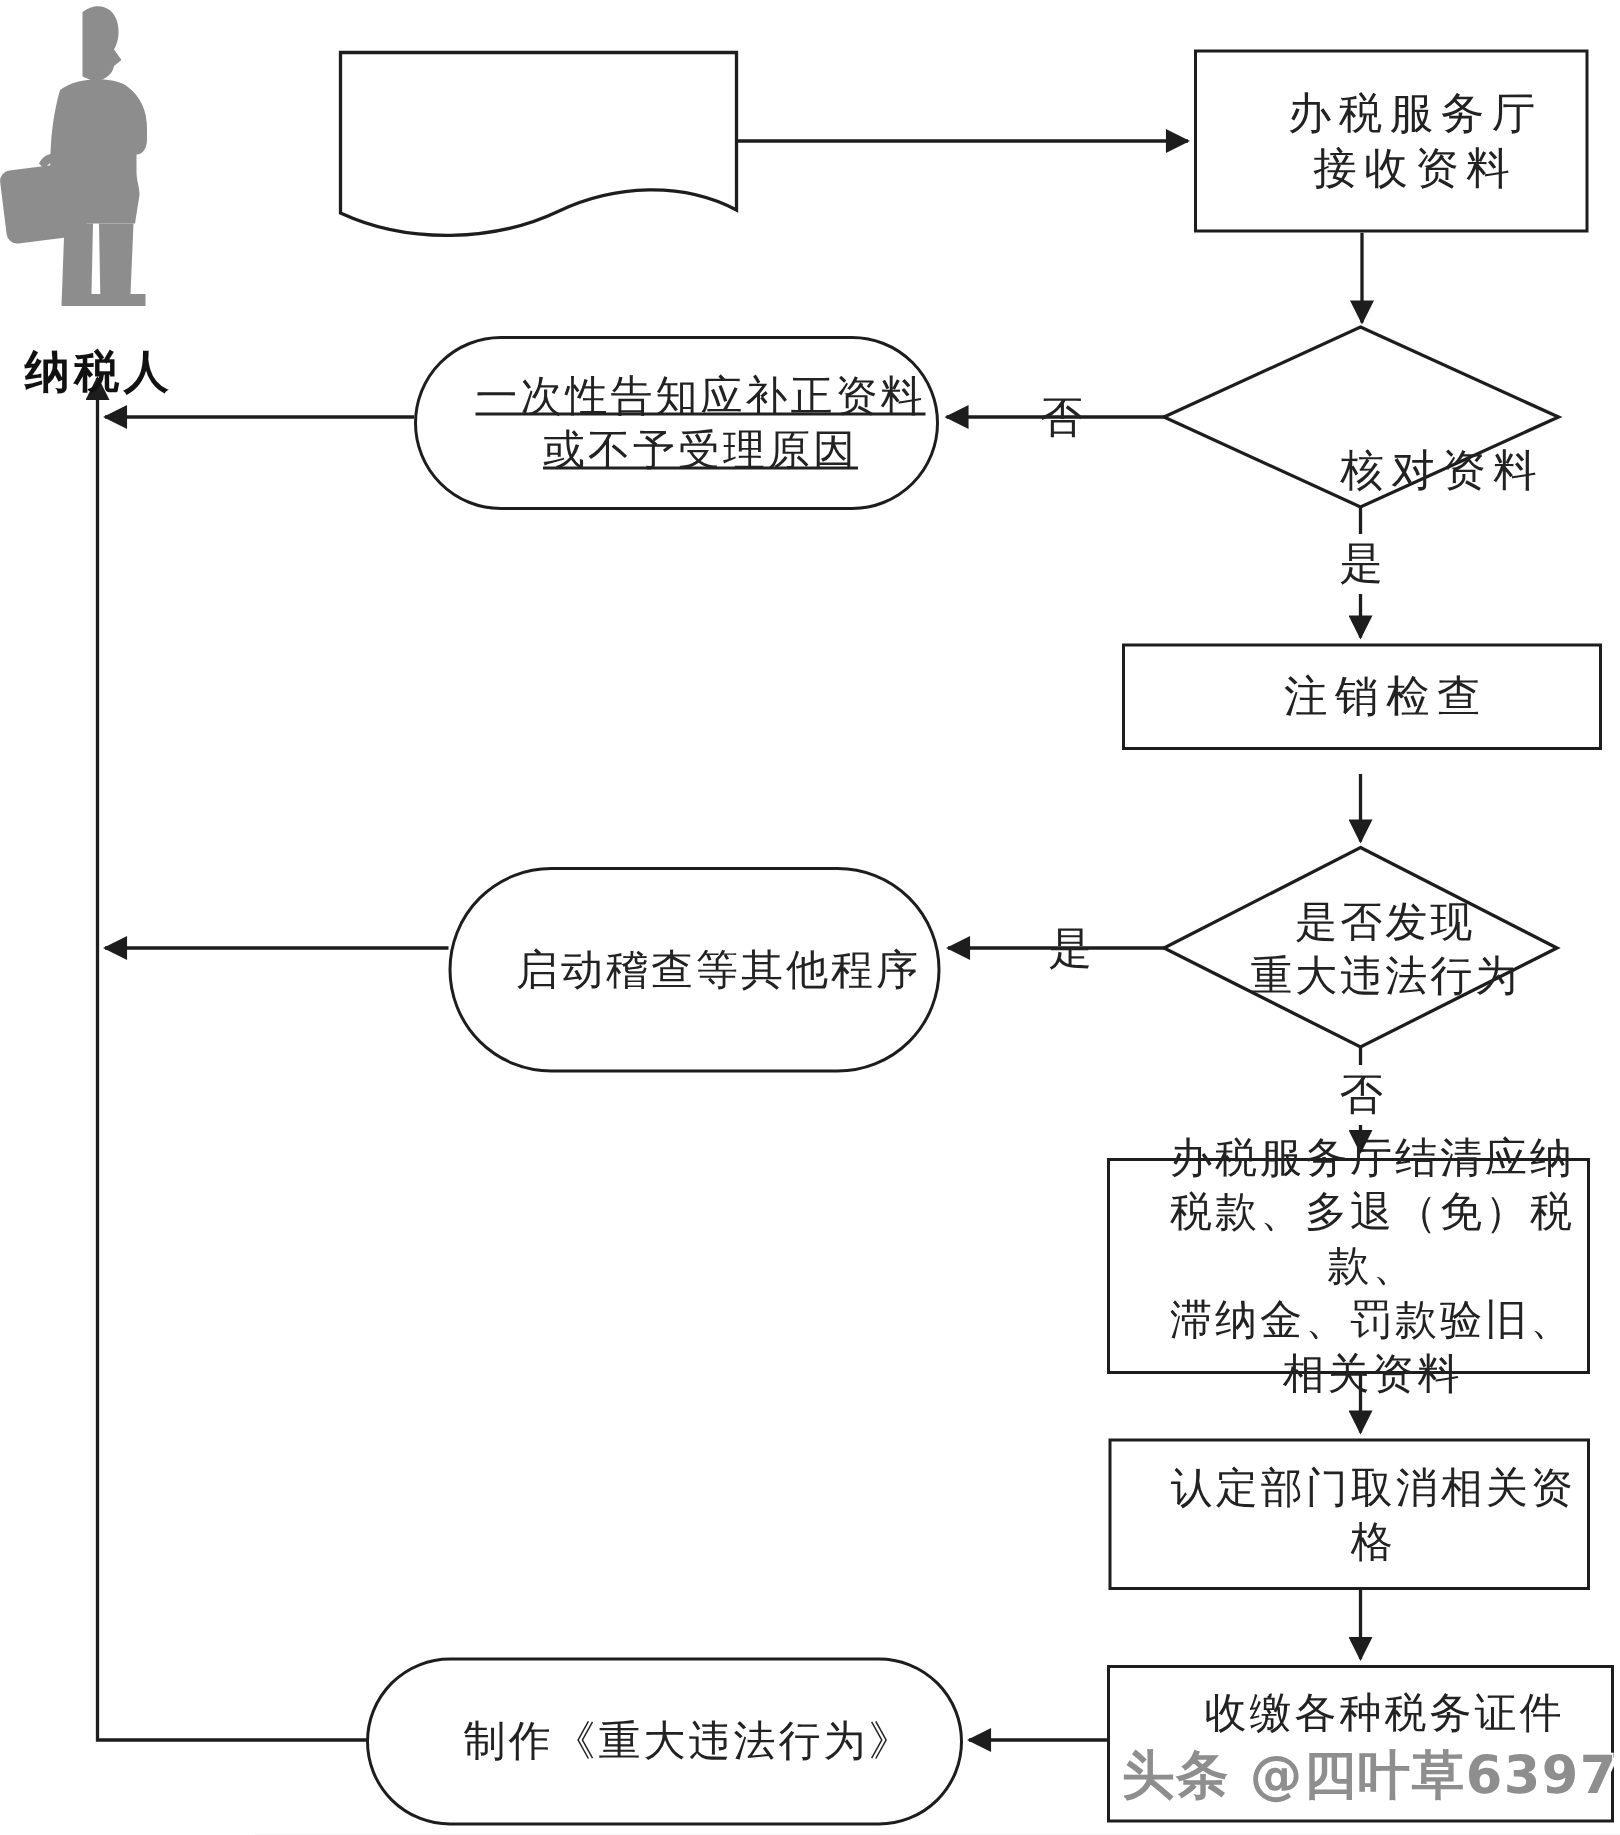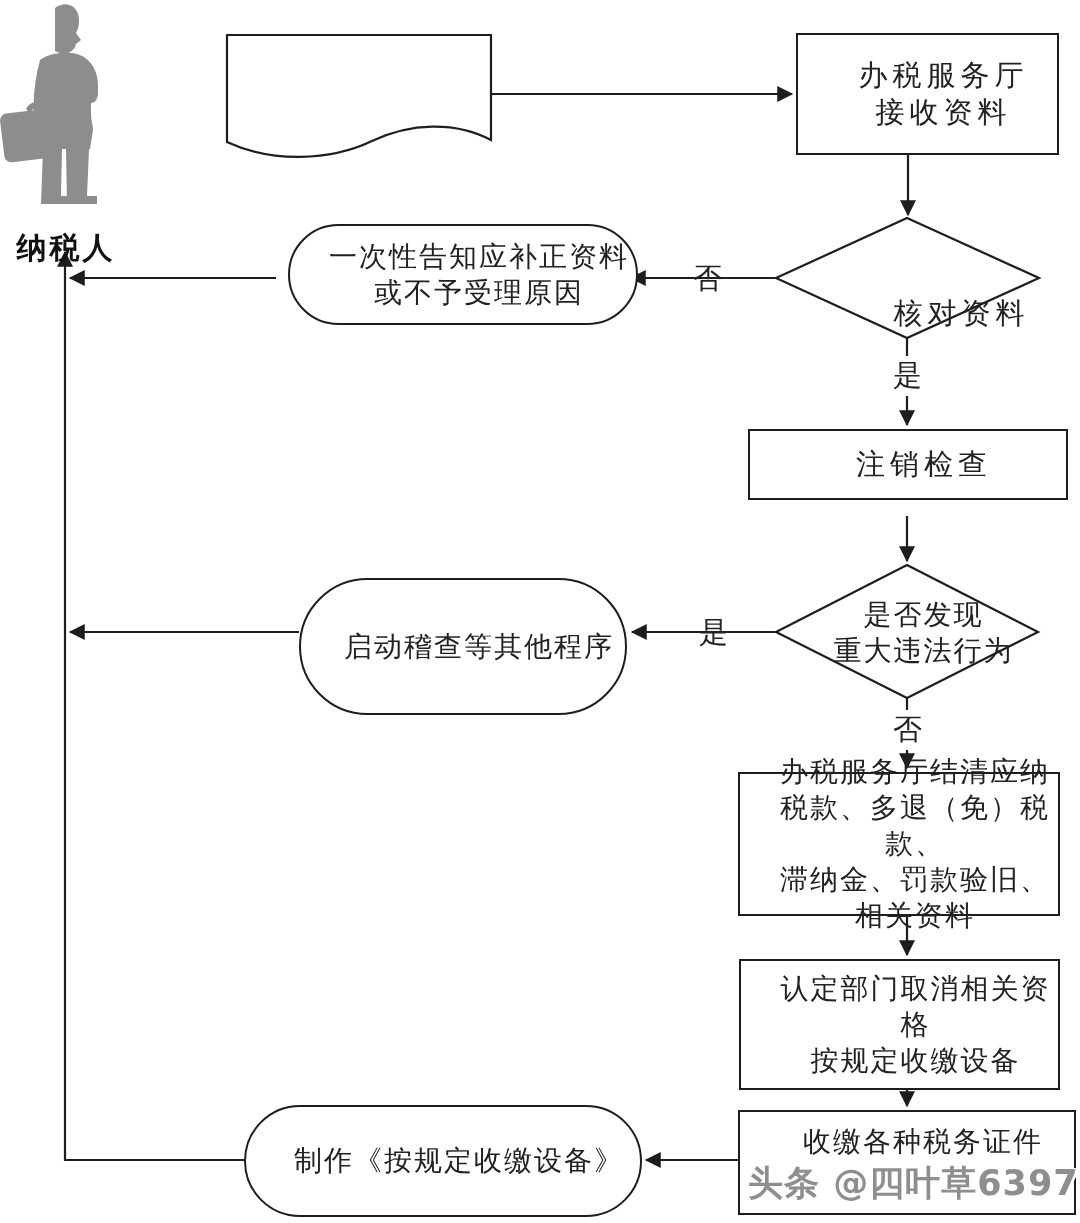--- a/index.html
+++ b/index.html
@@ -81,21 +81,21 @@
 
   <div class="node rect" style="left:796px;top:33px;width:263px;height:122px;">
     <div>办税服务厅</div>
     <div>接收资料</div>
   </div>
 
   <div class="node overlay" style="left:828px;top:257px;width:235px;height:42px;margin-top:35px;">
     <div>核对资料</div>
   </div>
 
-  <div class="node stadium tight" style="left:288px;top:224px;width:350px;height:101px;">
+  <div class="node stadium tight" style="left:276px;top:224px;width:350px;height:116px;text-decoration:underline;">
     <div>一次性告知应补正资料</div>
     <div>或不予受理原因</div>
   </div>
 
   <div class="node rect" style="left:748px;top:429px;width:320px;height:71px;">
     <div>注销检查</div>
   </div>
 
   <div class="node overlay tight" style="left:780px;top:595px;width:255px;height:76px;">
     <div>是否发现</div>
@@ -106,31 +106,30 @@
     <div>启动稽查等其他程序</div>
   </div>
 
   <div class="node rect tight" style="left:738px;top:772px;width:322px;height:144px;">
     <div>办税服务厅结清应纳</div>
     <div>税款、多退（免）税款、</div>
     <div>滞纳金、罚款验旧、</div>
     <div>相关资料</div>
   </div>
 
-  <div class="node rect tight" style="left:739px;top:959px;width:321px;height:131px;">
+  <div class="node rect tight" style="left:739px;top:959px;width:321px;height:101px;">
     <div>认定部门取消相关资格</div>
-    <div>按规定收缴设备</div>
   </div>
 
   <div class="node rect tight" style="left:738px;top:1110px;width:338px;height:105px;justify-content:flex-start;padding-top:12px;">
     <div>收缴各种税务证件</div>
   </div>
 
   <div class="node stadium tight" style="left:244px;top:1105px;width:398px;height:112px;">
-    <div>制作《按规定收缴设备》</div>
+    <div>制作《重大违法行为》</div>
   </div>
 
   <div class="edge-label" style="left:693px;top:259px;">否</div>
   <div class="edge-label on-line" style="left:889px;top:356px;">是</div>
   <div class="edge-label" style="left:699px;top:613px;">是</div>
   <div class="edge-label on-line" style="left:889px;top:710px;">否</div>
 
   <div class="watermark">头条 @四叶草63971796</div>
 
 </div>

